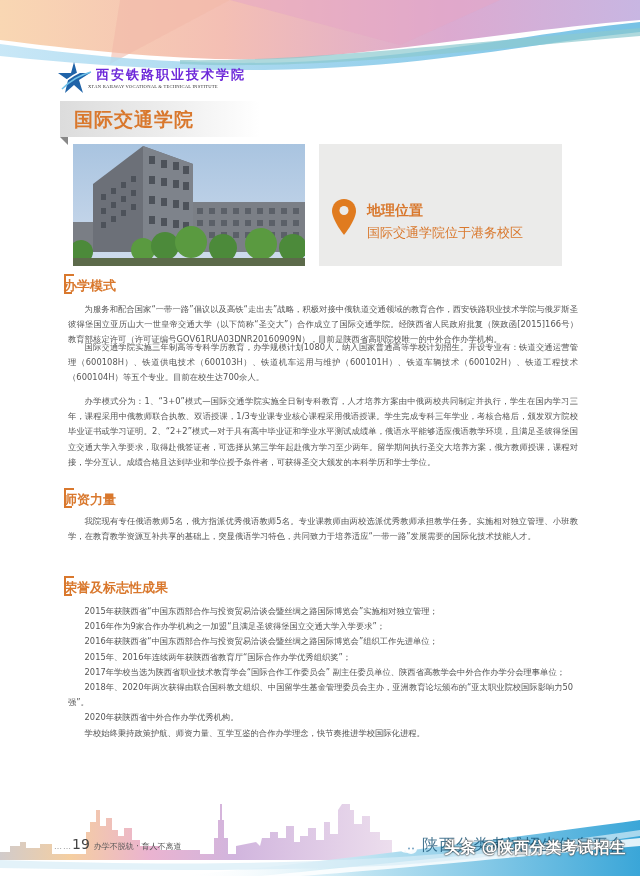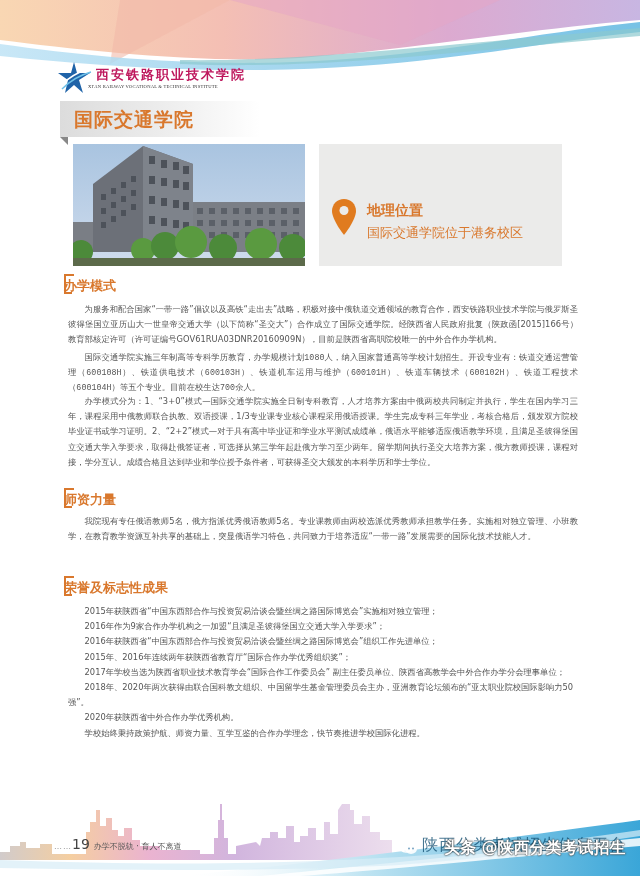--- a/index.html
+++ b/index.html
@@ -6,21 +6,21 @@
   html, body { width: 640px; height: 876px; overflow: hidden; background: #ffffff; }
   body { position: relative; font-family: "DejaVu Sans", "Liberation Sans", sans-serif; color: #555; }
 
   
   .top-banner { position: absolute; left: 0; top: 0; width: 640px; height: 70px; overflow: hidden; }
   .top-banner svg { display: block; }
 
   
   .logo { position: absolute; left: 56px; top: 60px; width: 190px; height: 40px; }
   .logo-star { position: absolute; left: 0; top: 0; width: 36px; height: 36px; }
-  .logo-cn { position: absolute; left: 40px; top: 6px; font-family: "DejaVu Serif", "Liberation Serif", serif; font-size: 13px; font-weight: bold; color: #be185d; letter-spacing: 2px; white-space: nowrap; }
+  .logo-cn { position: absolute; left: 40px; top: 6px; font-family: "DejaVu Serif", "Liberation Serif", serif; font-size: 13px; font-weight: bold; color: #6d28d9; letter-spacing: 2px; white-space: nowrap; }
   .logo-en { position: absolute; left: 32px; top: 24px; font-family: "Liberation Serif", serif; font-size: 4.6px; color: #333; white-space: nowrap; letter-spacing: 0.2px; }
 
   
   .dept-title-wrap { position: absolute; left: 60px; top: 101px; width: 200px; height: 36px; background: linear-gradient(90deg, #dcdcdc 0%, #eeeeee 55%, rgba(255,255,255,0) 100%); }
   .dept-title-wrap::after { content: ""; position: absolute; left: 0; bottom: -8px; width: 0; height: 0; border-top: 8px solid #888; border-left: 8px solid transparent; }
   .dept-title { position: absolute; left: 14px; top: 6px; font-family: "DejaVu Serif", "Liberation Serif", serif; font-size: 19px; font-weight: bold; color: #d9782d; letter-spacing: 1px; white-space: nowrap; }
 
   
   .photo { position: absolute; left: 73px; top: 144px; width: 232px; height: 122px; overflow: hidden; }
   .photo svg { display: block; }
@@ -193,21 +193,21 @@
   </svg>
   <div class="loc-title">地理位置</div>
   <div class="loc-text">国际交通学院位于港务校区</div>
 </div>
 
 <div class="section-h" style="top:276px;">
   <span class="bracket"></span>
   <span class="label">办学模式</span>
 </div>
 <p class="para" style="top:302px;">为服务和配合国家“一带一路”倡议以及高铁“走出去”战略，积极对接中俄轨道交通领域的教育合作，西安铁路职业技术学院与俄罗斯圣彼得堡国立亚历山大一世皇帝交通大学（以下简称“圣交大”）合作成立了国际交通学院。经陕西省人民政府批复（陕政函[2015]166号）教育部核定许可（许可证编号GOV61RUA03DNR20160909N），目前是陕西省高职院校唯一的中外合作办学机构。</p>
-<p class="para" style="top:350px;font-family:Liberation Mono, monospace;">国际交通学院实施三年制高等专科学历教育，办学规模计划1080人，纳入国家普通高等学校计划招生。开设专业有：铁道交通运营管理（600108H）、铁道供电技术（600103H）、铁道机车运用与维护（600101H）、铁道车辆技术（600102H）、铁道工程技术（600104H）等五个专业。目前在校生达700余人。</p>
+<p class="para" style="top:340px;">国际交通学院实施三年制高等专科学历教育，办学规模计划1080人，纳入国家普通高等学校计划招生。开设专业有：铁道交通运营管理（600108H）、铁道供电技术（600103H）、铁道机车运用与维护（600101H）、铁道车辆技术（600102H）、铁道工程技术（600104H）等五个专业。目前在校生达700余人。</p>
 <p class="para" style="top:394px;">办学模式分为：1、“3+0”模式—国际交通学院实施全日制专科教育，人才培养方案由中俄两校共同制定并执行，学生在国内学习三年，课程采用中俄教师联合执教、双语授课，1/3专业课专业核心课程采用俄语授课。学生完成专科三年学业，考核合格后，颁发双方院校毕业证书或学习证明。2、“2+2”模式—对于具有高中毕业证和学业水平测试成绩单，俄语水平能够适应俄语教学环境，且满足圣彼得堡国立交通大学入学要求，取得赴俄签证者，可选择从第三学年起赴俄方学习至少两年。留学期间执行圣交大培养方案，俄方教师授课，课程对接，学分互认。成绩合格且达到毕业和学位授予条件者，可获得圣交大颁发的本科学历和学士学位。</p>
 
 <div class="section-h" style="top:490px;">
   <span class="bracket"></span>
   <span class="label">师资力量</span>
 </div>
 <p class="para" style="top:514px;">我院现有专任俄语教师5名，俄方指派优秀俄语教师5名。专业课教师由两校选派优秀教师承担教学任务。实施相对独立管理、小班教学，在教育教学资源互补共享的基础上，突显俄语学习特色，共同致力于培养适应“一带一路”发展需要的国际化技术技能人才。</p>
 
 <div class="section-h" style="top:578px;">
   <span class="bracket"></span>

